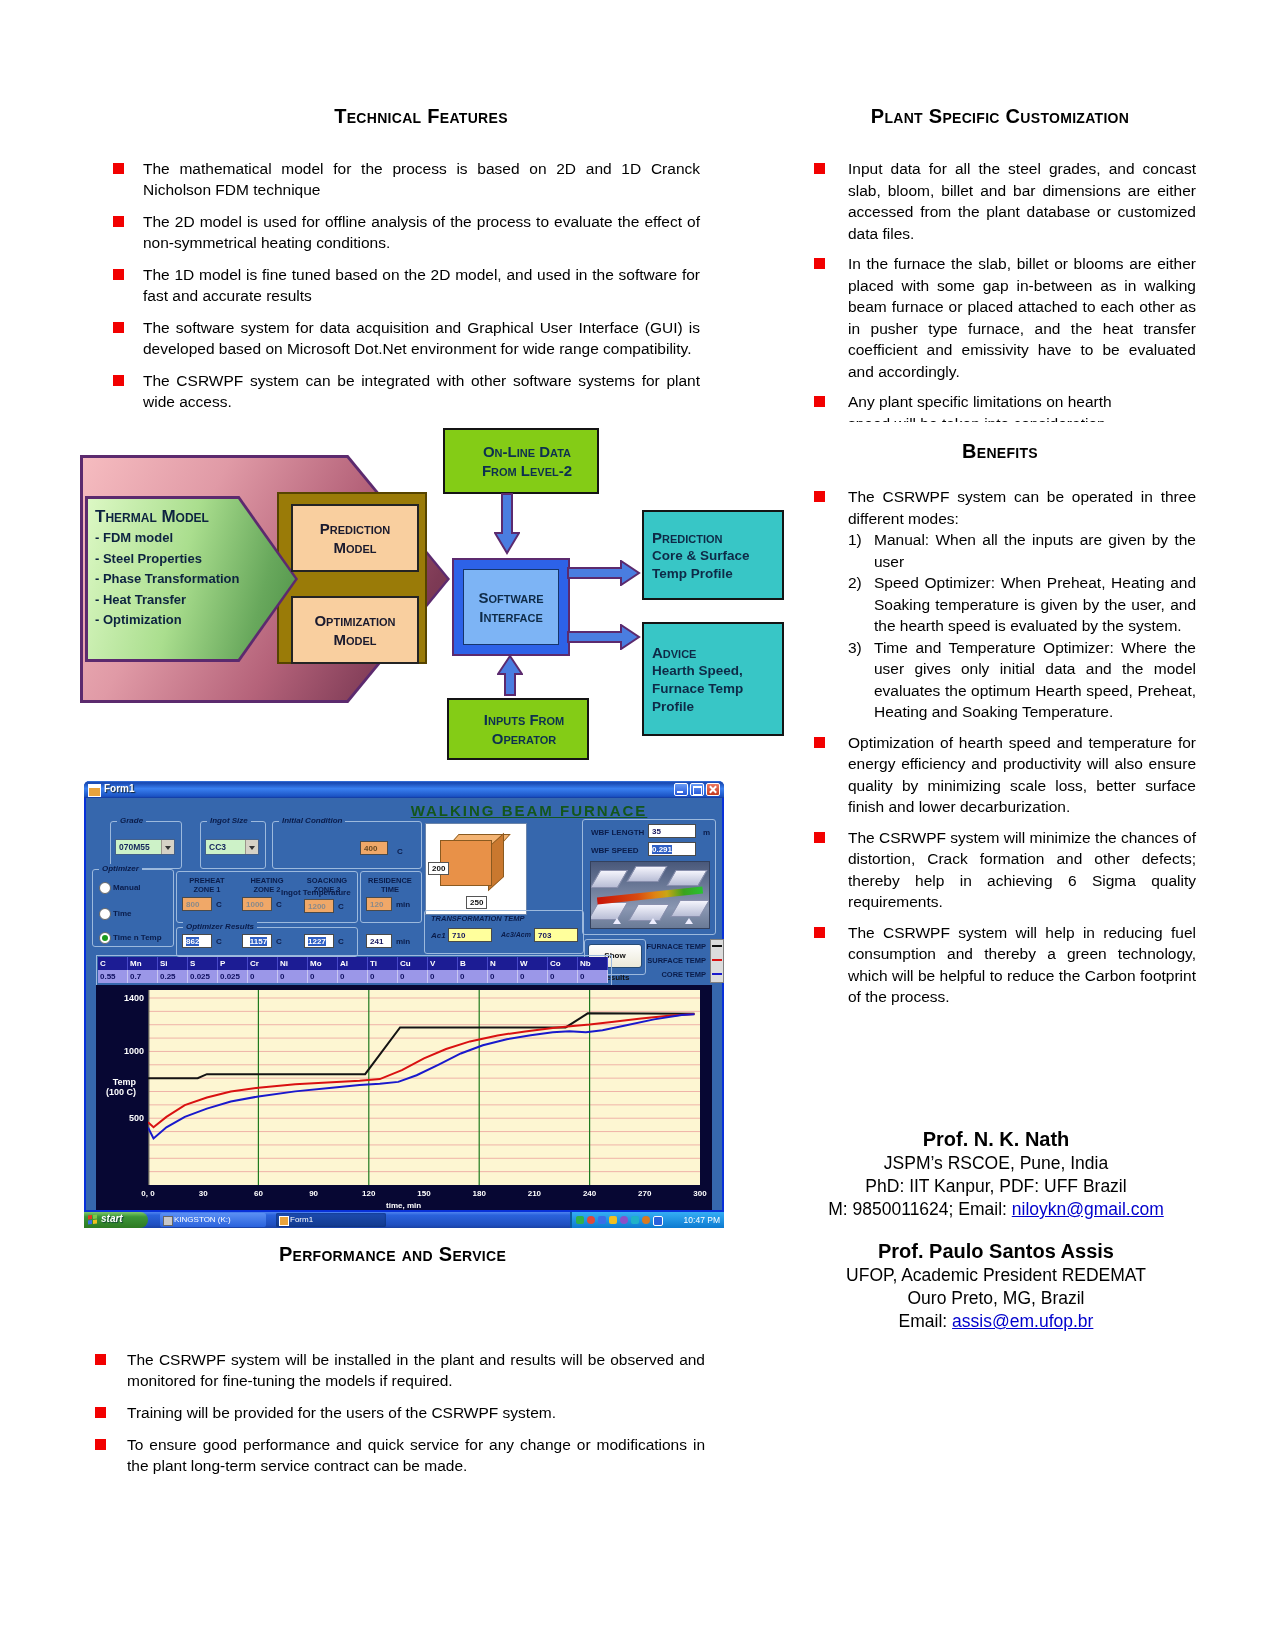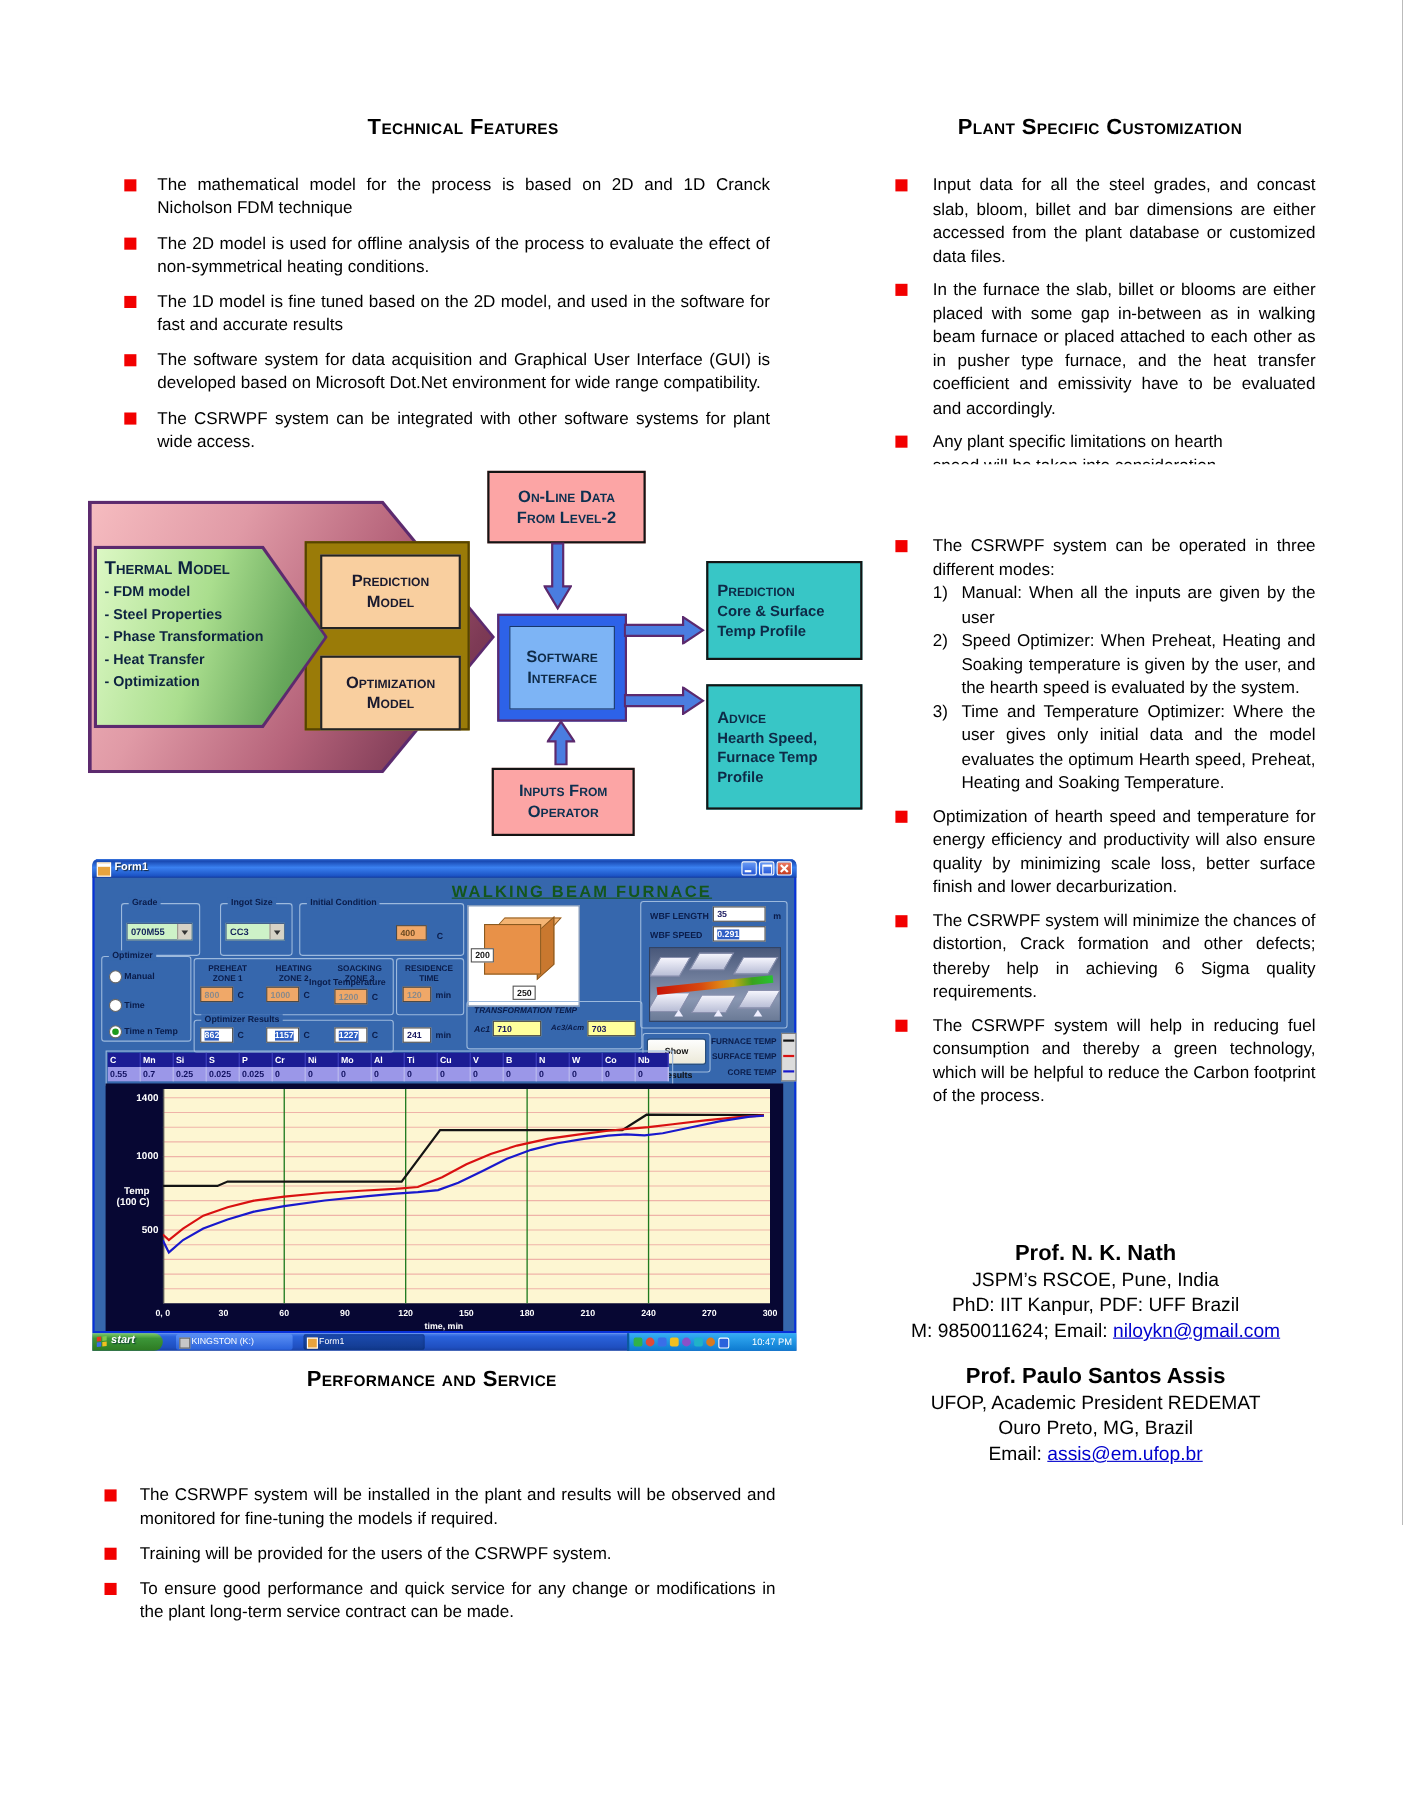--- a/index.html
+++ b/index.html
@@ -18,21 +18,21 @@
   .mtxt{flex:1;text-align:justify;}
   .contact{position:absolute;left:780px;width:432px;text-align:center;line-height:23px;font-size:17.5px;}
   .cname{font-weight:bold;font-size:20px;line-height:26px;}
   .clink{color:#0000cc;text-decoration:underline;}
   
   .abs{position:absolute;}
   .poly{position:absolute;}
   .poly .pf{position:absolute;inset:0;clip-path:polygon(0 0,72.5% 0,100% 50%,72.5% 100%,0 100%);}
   .poly .pi{position:absolute;inset:3px;clip-path:polygon(0 0,72.5% 0,100% 50%,72.5% 100%,0 100%);}
   .dbox{position:absolute;border:2px solid #141414;display:flex;flex-direction:column;align-items:center;justify-content:center;text-align:center;}
-  .gbx{background:#fca5a5;color:#0d3050;}
+  .gbx{background:#84cc16;color:#0d3050;padding-left:12px;}
   .cbx{background:#38c6c6;color:#0e2a47;align-items:flex-start;text-align:left;padding:6px 8px;}
   .dt1{font-variant:small-caps;font-weight:bold;font-size:15px;line-height:19px;}
   .dt2{font-weight:bold;font-size:13.5px;line-height:18px;}
   .thermal{color:#0d2340;padding:10px 0 0 10px;}
   .thermal .tt{font-variant:small-caps;font-weight:bold;font-size:17px;line-height:22px;}
   .thermal .ti{font-weight:bold;font-size:13px;line-height:20.5px;}
   .mbox{position:absolute;background:#f9cf9f;border:2px solid #242424;display:flex;flex-direction:column;align-items:center;justify-content:center;color:#1a1a2e;}
   .sw-out{position:absolute;background:#2d62e8;border:2px solid #5c2a6e;}
   .sw-in{position:absolute;inset:9px;background:#7db4f5;border:1px solid #16356b;display:flex;flex-direction:column;align-items:center;justify-content:center;color:#0e2a47;}
   .dar{position:absolute;}
@@ -49,21 +49,21 @@
   .wbtn{position:absolute;top:2px;width:14px;height:13px;border-radius:2px;border:1px solid #fff;box-sizing:border-box;}
   .bmin,.bmax{background:linear-gradient(180deg,#6a9cf5,#2456d8);}
   .bcls{background:linear-gradient(180deg,#ee7a62,#c43b1e);}
   .bmin i{position:absolute;left:2px;bottom:2px;width:6px;height:2px;background:#fff;}
   .bmax i{position:absolute;left:2px;top:2px;width:7px;height:6px;border:1px solid #fff;border-top-width:2px;}
   .bcls i,.bcls b{position:absolute;left:5px;top:1px;width:2px;height:9px;background:#fff;transform:rotate(45deg);}
   .bcls b{transform:rotate(-45deg);}
   .wbfh{position:absolute;left:280px;top:21px;width:330px;text-align:center;color:#14561c;font-weight:bold;
         font-size:15px;letter-spacing:2px;text-decoration:underline;}
   .grp{position:absolute;border:1px solid #9cb9dd;border-radius:3px;}
-  .glab{position:absolute;top:-6px;left:6px;background:#3667ad;padding:0 3px;font-size:8px;font-weight:bold;color:#0a1c4a;white-space:nowrap;}
+  .glab{position:absolute;top:-6px;left:6px;background:#3667ad;padding:0 3px;font-size:8px;font-weight:bold;color:#0a1c4a;white-space:nowrap;font-style:italic;}
   .flab{position:absolute;font-size:8px;font-weight:bold;color:#0a1c4a;white-space:nowrap;}
   .tb{position:absolute;height:14px;line-height:14px;font-size:8px;font-weight:bold;border:1px solid #4a4a4a;
       background:#f0a868;color:#6b4a22;padding-left:3px;box-sizing:border-box;}
   .tbw{background:#fff;color:#17175e;}
   .tby{background:#ffff9c;color:#17175e;}
   .tbsel{background:#2f5fc4;color:#fff;}
   .combo{position:absolute;height:16px;background:#cdf2c8;border:1px solid #44608a;box-sizing:border-box;}
   .combo .cv{position:absolute;left:3px;top:2px;font-size:8.5px;font-weight:bold;color:#14245c;}
   .combo .cb{position:absolute;right:0;top:0;width:12px;height:100%;background:#d6d2c6;border-left:1px solid #9a968a;}
   .tri{position:absolute;left:3px;top:6px;width:0;height:0;border-left:3px solid transparent;border-right:3px solid transparent;border-top:4px solid #333;}
@@ -122,20 +122,21 @@
 
   <div class="sch" style="left:800px;top:105px;width:400px;">Plant Specific Customization</div>
   <div class="blist rcol" style="left:814px;top:158px;width:382px;">
     <div class="bitem"><span class="bsq"></span><span>Input data for all the steel grades, and concast slab, bloom, billet and bar dimensions are either accessed from the plant database or customized data files.</span></div>
     <div class="bitem"><span class="bsq"></span><span>In the furnace the slab, billet or blooms are either placed with some gap in-between as in walking beam furnace or placed attached to each other as in pusher type furnace, and the heat transfer coefficient and emissivity have to be evaluated and accordingly.</span></div>
     <div class="bitem" style="margin-bottom:0;"><span class="bsq"></span><span>Any plant specific limitations on hearth</span>
       <div class="clipline">speed will be taken into consideration</div>
     </div>
   </div>
 
+  <div class="sch" style="left:800px;top:440px;width:400px;">Benefits</div>
   <div class="blist rcol" style="left:814px;top:486px;width:382px;">
     <div class="bitem"><span class="bsq"></span><span>The CSRWPF system can be operated in three different modes:</span>
       <div class="modes">
         <div class="mode">
             <span class="mnum">1)</span>
             <span class="mtxt">Manual: When all the inputs are given by the user</span>
           </div>
         <div class="mode">
             <span class="mnum">2)</span>
             <span class="mtxt">Speed Optimizer: When Preheat, Heating and Soaking temperature is given by the user, and the hearth speed is evaluated by the system.</span>

